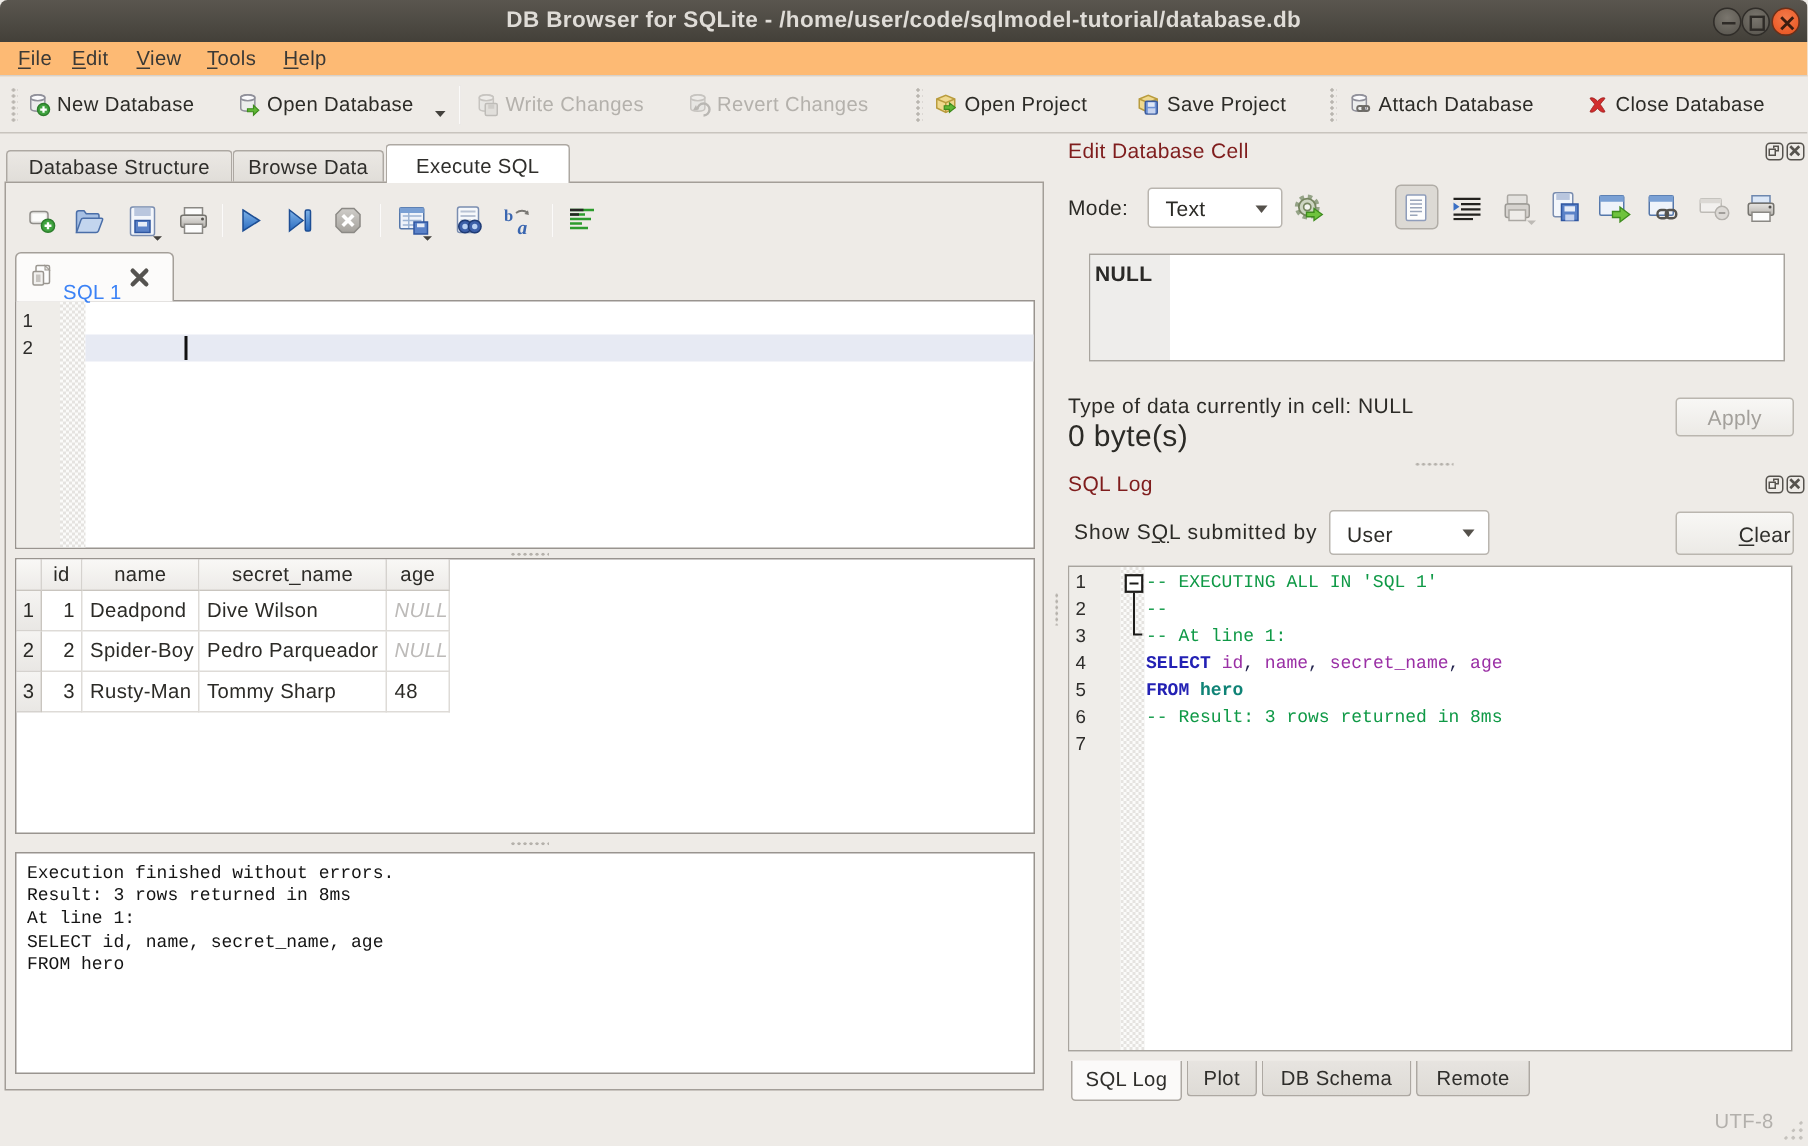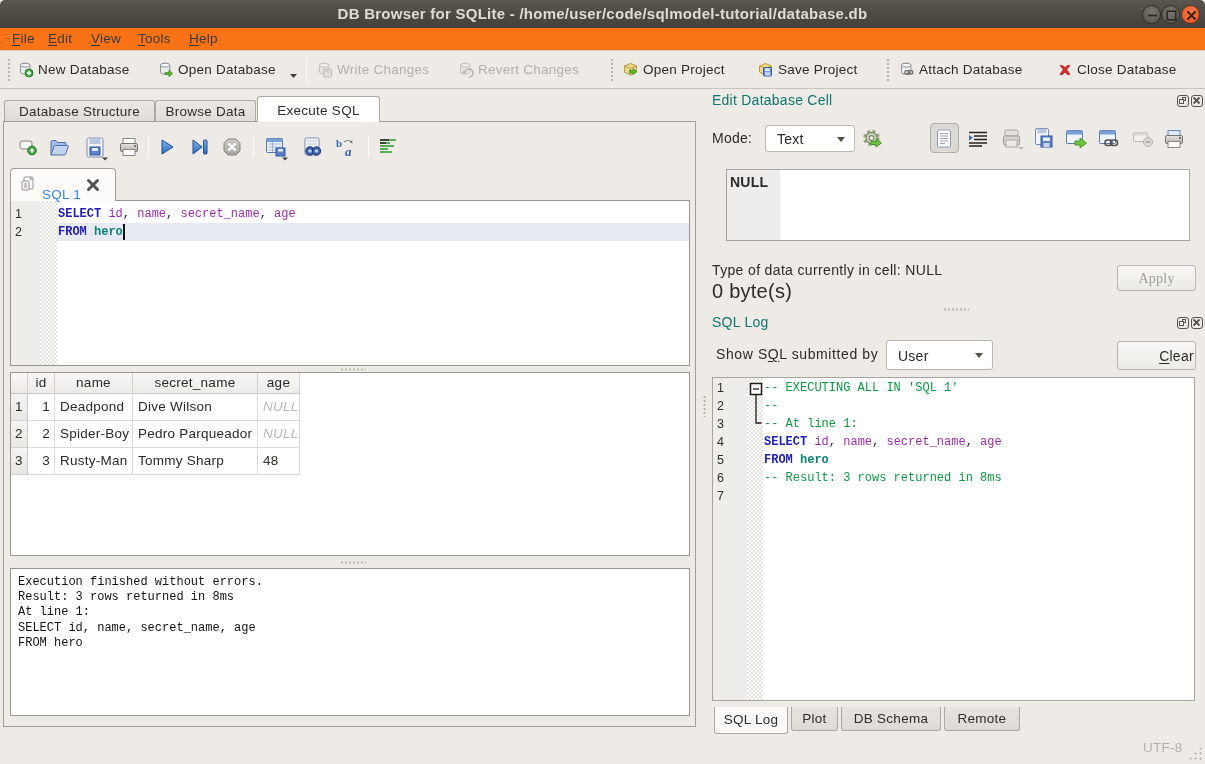--- a/index.html
+++ b/index.html
@@ -8,21 +8,21 @@
 .abs { position:absolute; }
 u.mn { text-decoration:underline; text-underline-offset:2px; }
 
 #titlebar { left:0; top:0; width:1205px; height:28px; background:linear-gradient(#5a564f,#434039); border-radius:5px 5px 0 0; }
 #titlebar .ttl { width:100%; text-align:center; line-height:27px; color:#dfdcd7; font-weight:bold; font-size:15px; }
 .wbtn { position:absolute; top:5px; width:19px; height:19px; border-radius:50%; }
 .wbtn.min { left:1142px; background:radial-gradient(circle at 50% 35%,#7a766e,#55524b); border:1px solid #302d29; }
 .wbtn.max { left:1161px; background:radial-gradient(circle at 50% 35%,#7a766e,#55524b); border:1px solid #302d29; }
 .wbtn.cls { left:1181px; background:radial-gradient(circle at 50% 35%,#f37a4a,#e8511d); border:1px solid #69301a; }
 
-#menubar { left:0; top:28px; width:1205px; height:23px; background:#f97316; border-bottom:1px solid #d5d1cc; }
+#menubar { left:0; top:28px; width:1205px; height:23px; background:#fdba74; border-bottom:1px solid #d5d1cc; }
 #menubar span { position:absolute; top:3px; color:#3a3936; }
 
 #toolbar { left:0; top:51px; width:1205px; height:38px; background:#eeebe7; border-bottom:1px solid #c8c4be; }
 .titem { position:absolute; top:9px; height:20px; line-height:20px; white-space:nowrap; }
 .titem svg { vertical-align:-4px; margin-right:4px; }
 .titem.dis { color:#b4b1ac; }
 .tsep { position:absolute; top:6px; width:1px; height:26px; background:#d0ccc6; border-right:1px solid #fbfaf9; }
 .thandle { position:absolute; top:7px; width:5px; height:24px;
   background-image:radial-gradient(circle, #b9b5af 1px, transparent 1.2px);
   background-size:4px 4px; }
@@ -40,21 +40,21 @@
 .idf { color:#9a2fa5; }
 .pnc { color:#26264f; }
 .tbl { color:#0f8376; font-weight:bold; }
 .cmt { color:#0f9946; }
 
 .th { background:linear-gradient(#f9f8f6,#edebe8); border-right:1px solid #d5d2ce; border-bottom:1px solid #c9c5bf; position:absolute; text-align:center; line-height:20px; }
 .vh { background:linear-gradient(#f5f4f2,#e9e7e4); border-right:1px solid #c9c5bf; border-bottom:1px solid #d5d2ce; position:absolute; text-align:center; }
 .cell { position:absolute; border-right:1px solid #dedbd7; border-bottom:1px solid #dedbd7; line-height:26px; white-space:nowrap; overflow:hidden; }
 .nullv { color:#bcbab8; font-style:italic; }
 
-.docktitle { position:absolute; font-size:14px; color:#0f766e;text-align:center; }
+.docktitle { position:absolute; font-size:14px; color:#7f1d1d;text-align:center; }
 .dockbtn { position:absolute; width:12px; height:12px; border:1.6px solid #56534e; border-radius:3px; background:transparent; }
 .btn { position:absolute; background:linear-gradient(#f8f7f5,#eceae6); border:1px solid #bab6af; border-radius:3px; text-align:center; }
 .combo { position:absolute; background:#fff; border:1px solid #b9b5af; border-radius:3px; }
 .combo .arr { position:absolute; right:9px; top:50%; margin-top:-2px; width:0; height:0; border-left:4px solid transparent; border-right:4px solid transparent; border-top:5px solid #55514b; }
 
 .btab { position:absolute; background:linear-gradient(#e7e4e0,#dedbd6); border:1px solid #ada8a2; border-top:none; border-radius:0 0 3px 3px; text-align:center; color:#2f2e2b; }
 
 #utf8 { left:1143px; top:740px; color:#b3b0ac; font-size:13.5px; }
 </style>
 </head>
@@ -243,22 +243,20 @@
   <svg style="position:absolute;left:75px;top:9px" width="14" height="14" viewBox="0 0 14 14">
       <path d="M2.5 2.5 L11.5 11.5 M11.5 2.5 L2.5 11.5" stroke="#555350" stroke-width="3" stroke-linecap="round"></path>
     </svg>
 </div>
 
 <div class="wframe" style="left:10px;top:200px;width:680px;height:166px;">
   <div class="abs" style="left:0;top:0;width:29px;height:164px;background:#efede9;"></div>
   <div class="abs" style="left:29px;top:0;width:17px;height:164px;background:conic-gradient(#e5e3e0 25%,#fbfbfa 0 50%,#e5e3e0 0 75%,#fbfbfa 0) 0 0/4px 4px;"></div>
   <div class="abs mono" style="left:0;top:4px;width:25px;color:#2e2d2b;font-family:'Liberation Sans',sans-serif;font-size:12.5px;padding-left:4px;line-height:18px;">1<br>2</div>
   <div class="abs" style="left:46px;top:22px;width:632px;height:18px;background:#e7eaf3;"></div>
-  <div class="abs mono" style="left:47px;top:4px;line-height:18px;white-space:pre;"><span class="kw">SELECT</span> <span class="idf">id</span><span class="pnc">,</span> <span class="idf">name</span><span class="pnc">,</span> <span class="idf">secret_name</span><span class="pnc">,</span> <span class="idf">age</span>
-<span class="kw">FROM</span> <span class="tbl">hero</span></div>
   <div class="abs" style="left:112px;top:23px;width:2px;height:16px;background:#111;"></div>
 </div>
 <div class="abs" style="left:340px;top:368px;width:26px;height:3px;background-image:radial-gradient(circle,#b5b1ab 1px,transparent 1.2px);background-size:4px 3px;"></div>
 
 <div class="wframe" style="left:10px;top:372px;width:680px;height:184px;">
   <div class="th" style="left:0;top:0;width:17px;height:21px;"></div>
   <div class="th" style="left:17px;top:0;width:27px;height:21px;">id</div>
   <div class="th" style="left:44px;top:0;width:78px;height:21px;">name</div>
   <div class="th" style="left:122px;top:0;width:125px;height:21px;">secret_name</div>
   <div class="th" style="left:247px;top:0;width:42px;height:21px;">age</div>
@@ -365,21 +363,21 @@
       </defs>
     </svg>
 </div>
 
 <div class="abs" style="left:726px;top:169px;width:464px;height:72px;background:#fff;border:1px solid #a8a49e;">
   <div class="abs" style="left:0;top:0;width:53px;height:70px;background:#eeedeb;"></div>
   <div class="abs" style="left:3px;top:4px;font-size:14px;font-weight:bold;color:#2b2a28;">NULL</div>
 </div>
 <div class="abs" style="left:712px;top:262px;font-size:14px;letter-spacing:.35px;">Type of data currently in cell: NULL</div>
 <div class="abs" style="left:712px;top:280px;font-size:20px;">0 byte(s)</div>
-<div class="btn" style="left:1117px;top:265px;width:79px;height:26px;line-height:25px;color:#a3a09b;font-size:14px;font-family:Liberation Serif, serif;">Apply</div>
+<div class="btn" style="left:1117px;top:265px;width:79px;height:26px;line-height:25px;color:#a3a09b;font-size:14px;">Apply</div>
 <div class="abs" style="left:943px;top:308px;width:26px;height:3px;background-image:radial-gradient(circle,#b5b1ab 1px,transparent 1.2px);background-size:4px 3px;"></div>
 
 <div class="docktitle" style="left:712px;top:314px;">SQL Log</div>
 <div class="dockbtn" style="left:1177px;top:317px;">
     <div style="position:absolute;left:3.5px;top:1px;width:4px;height:4px;border:1.2px solid #56534e;"></div>
     <div style="position:absolute;left:1px;top:3px;width:4.5px;height:4.5px;border:1.2px solid #56534e;background:#f1efec;"></div>
   </div>
 <div class="dockbtn" style="left:1191px;top:317px;">
     <svg width="9" height="9" style="position:absolute;left:0px;top:0px">
       <path d="M1.5 1.5 L7.5 7.5 M7.5 1.5 L1.5 7.5" stroke="#56534e" stroke-width="1.8"></path>

